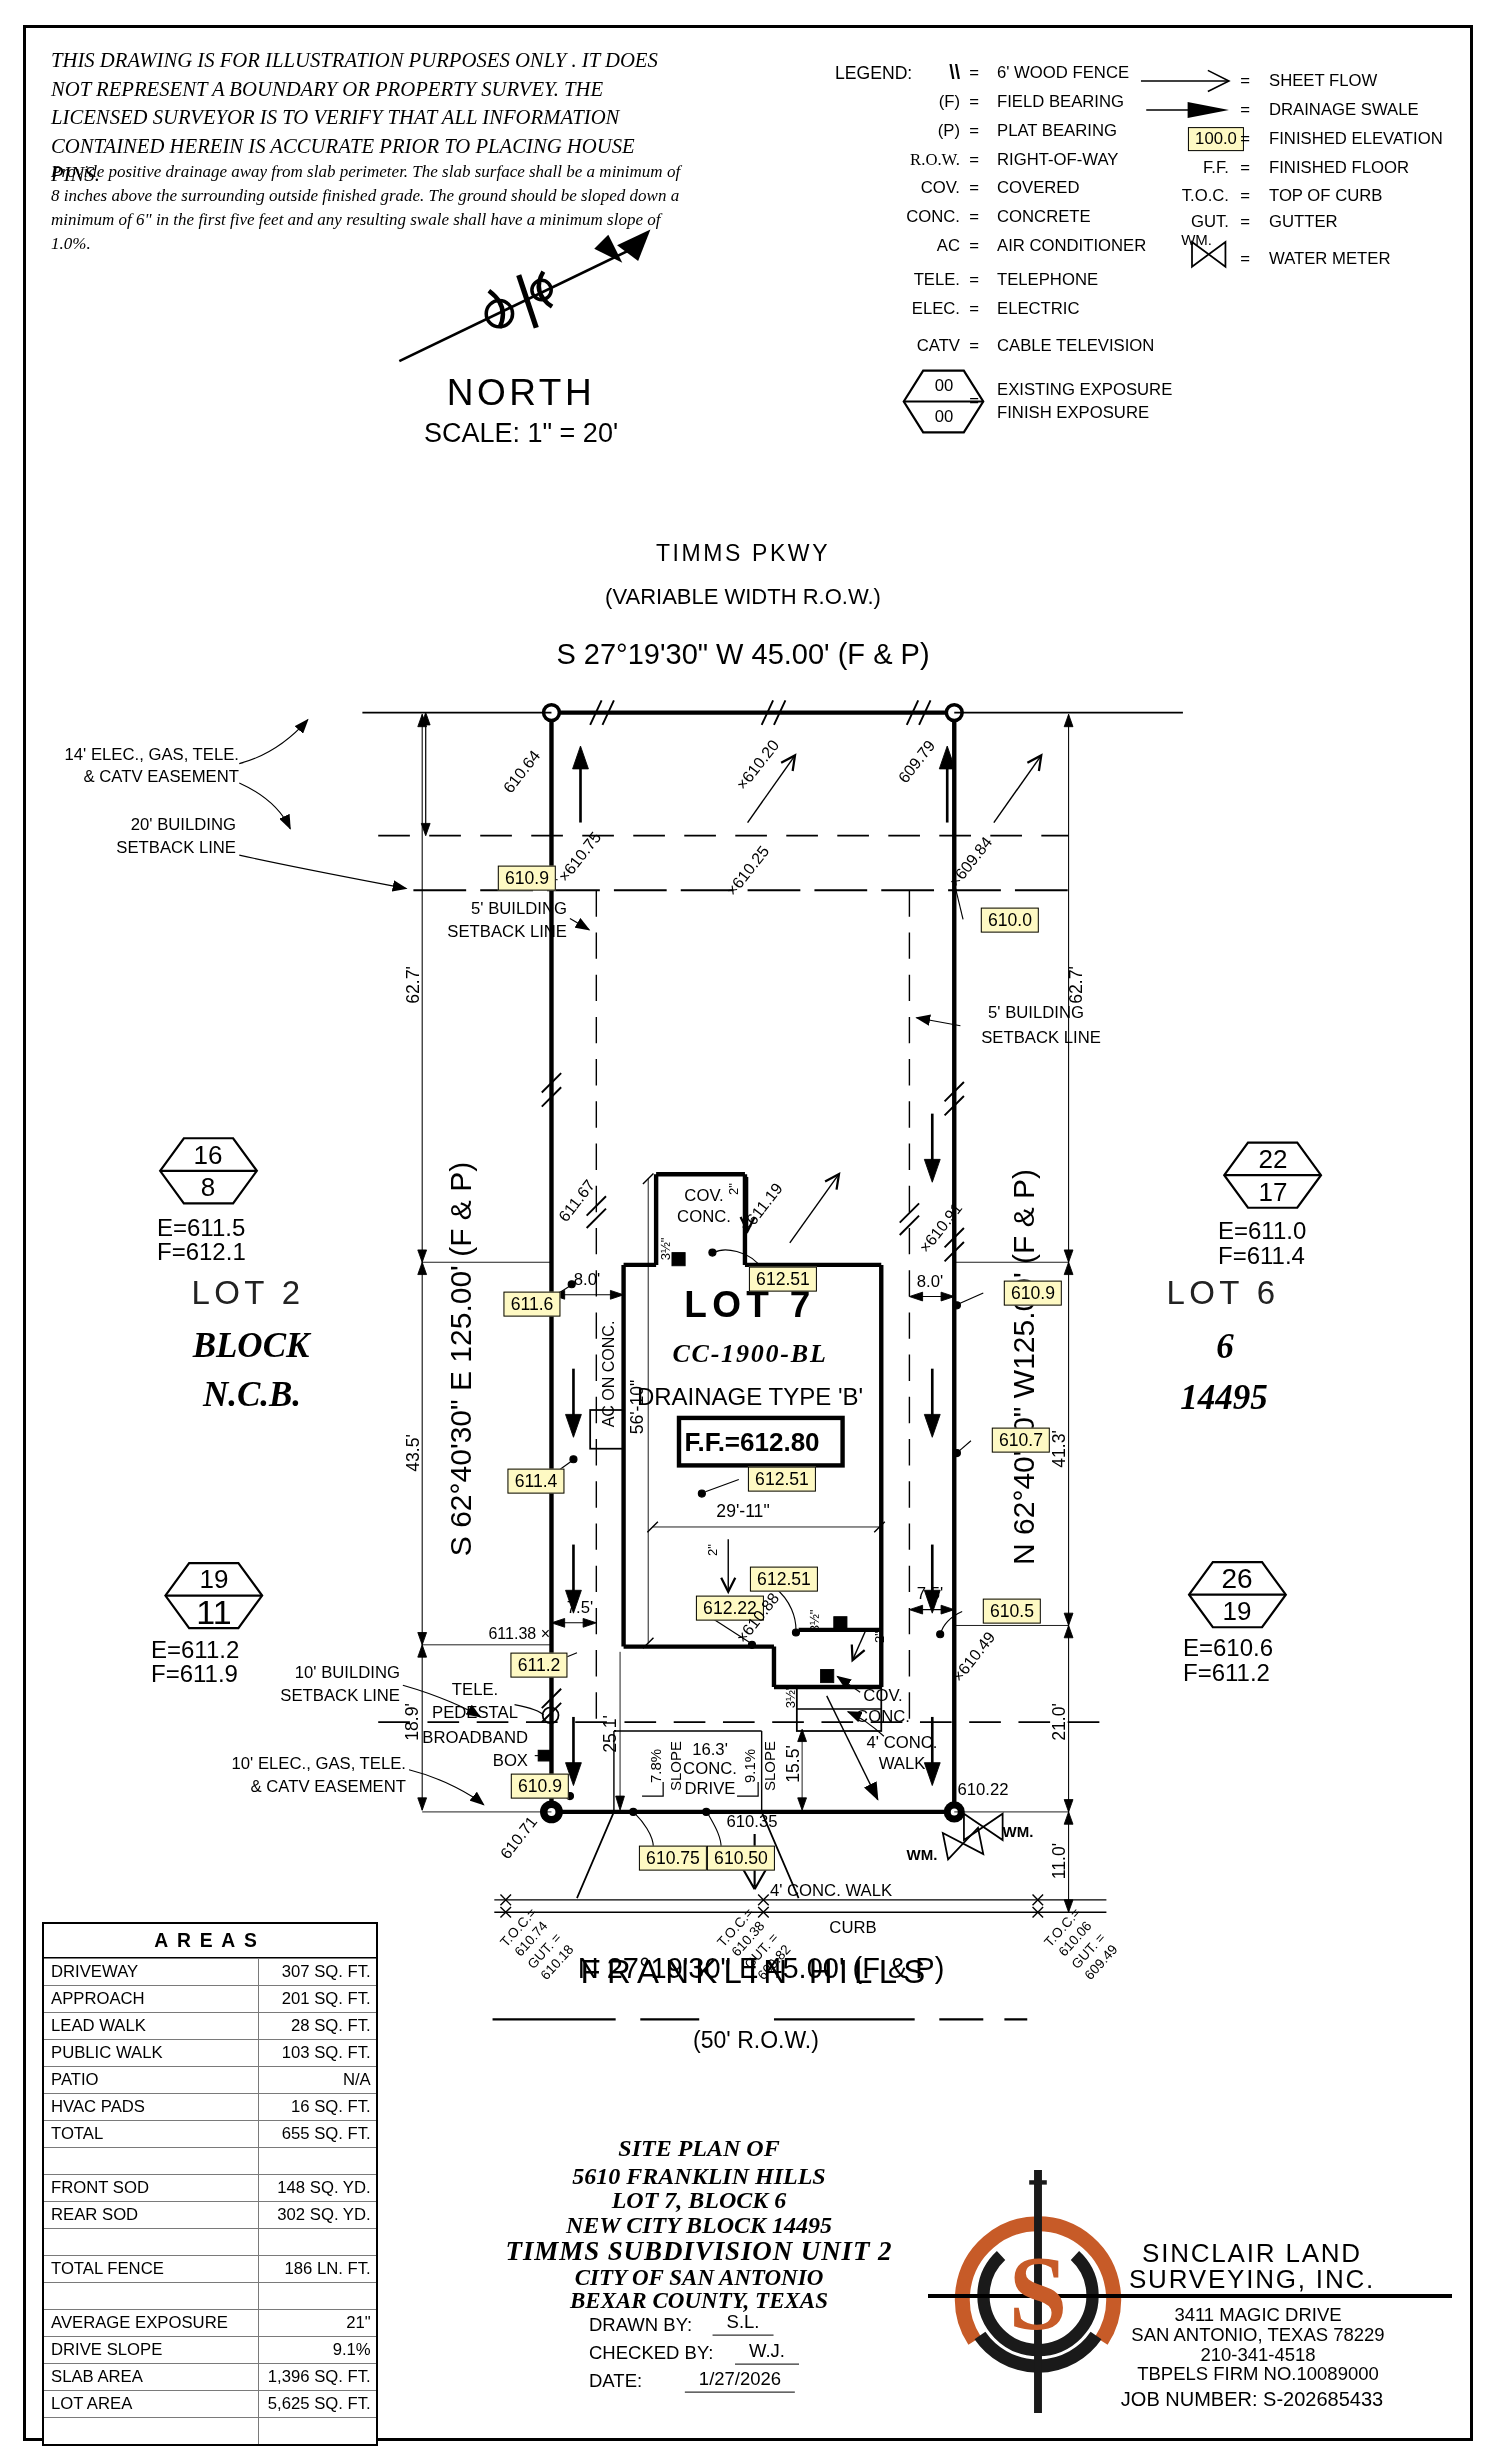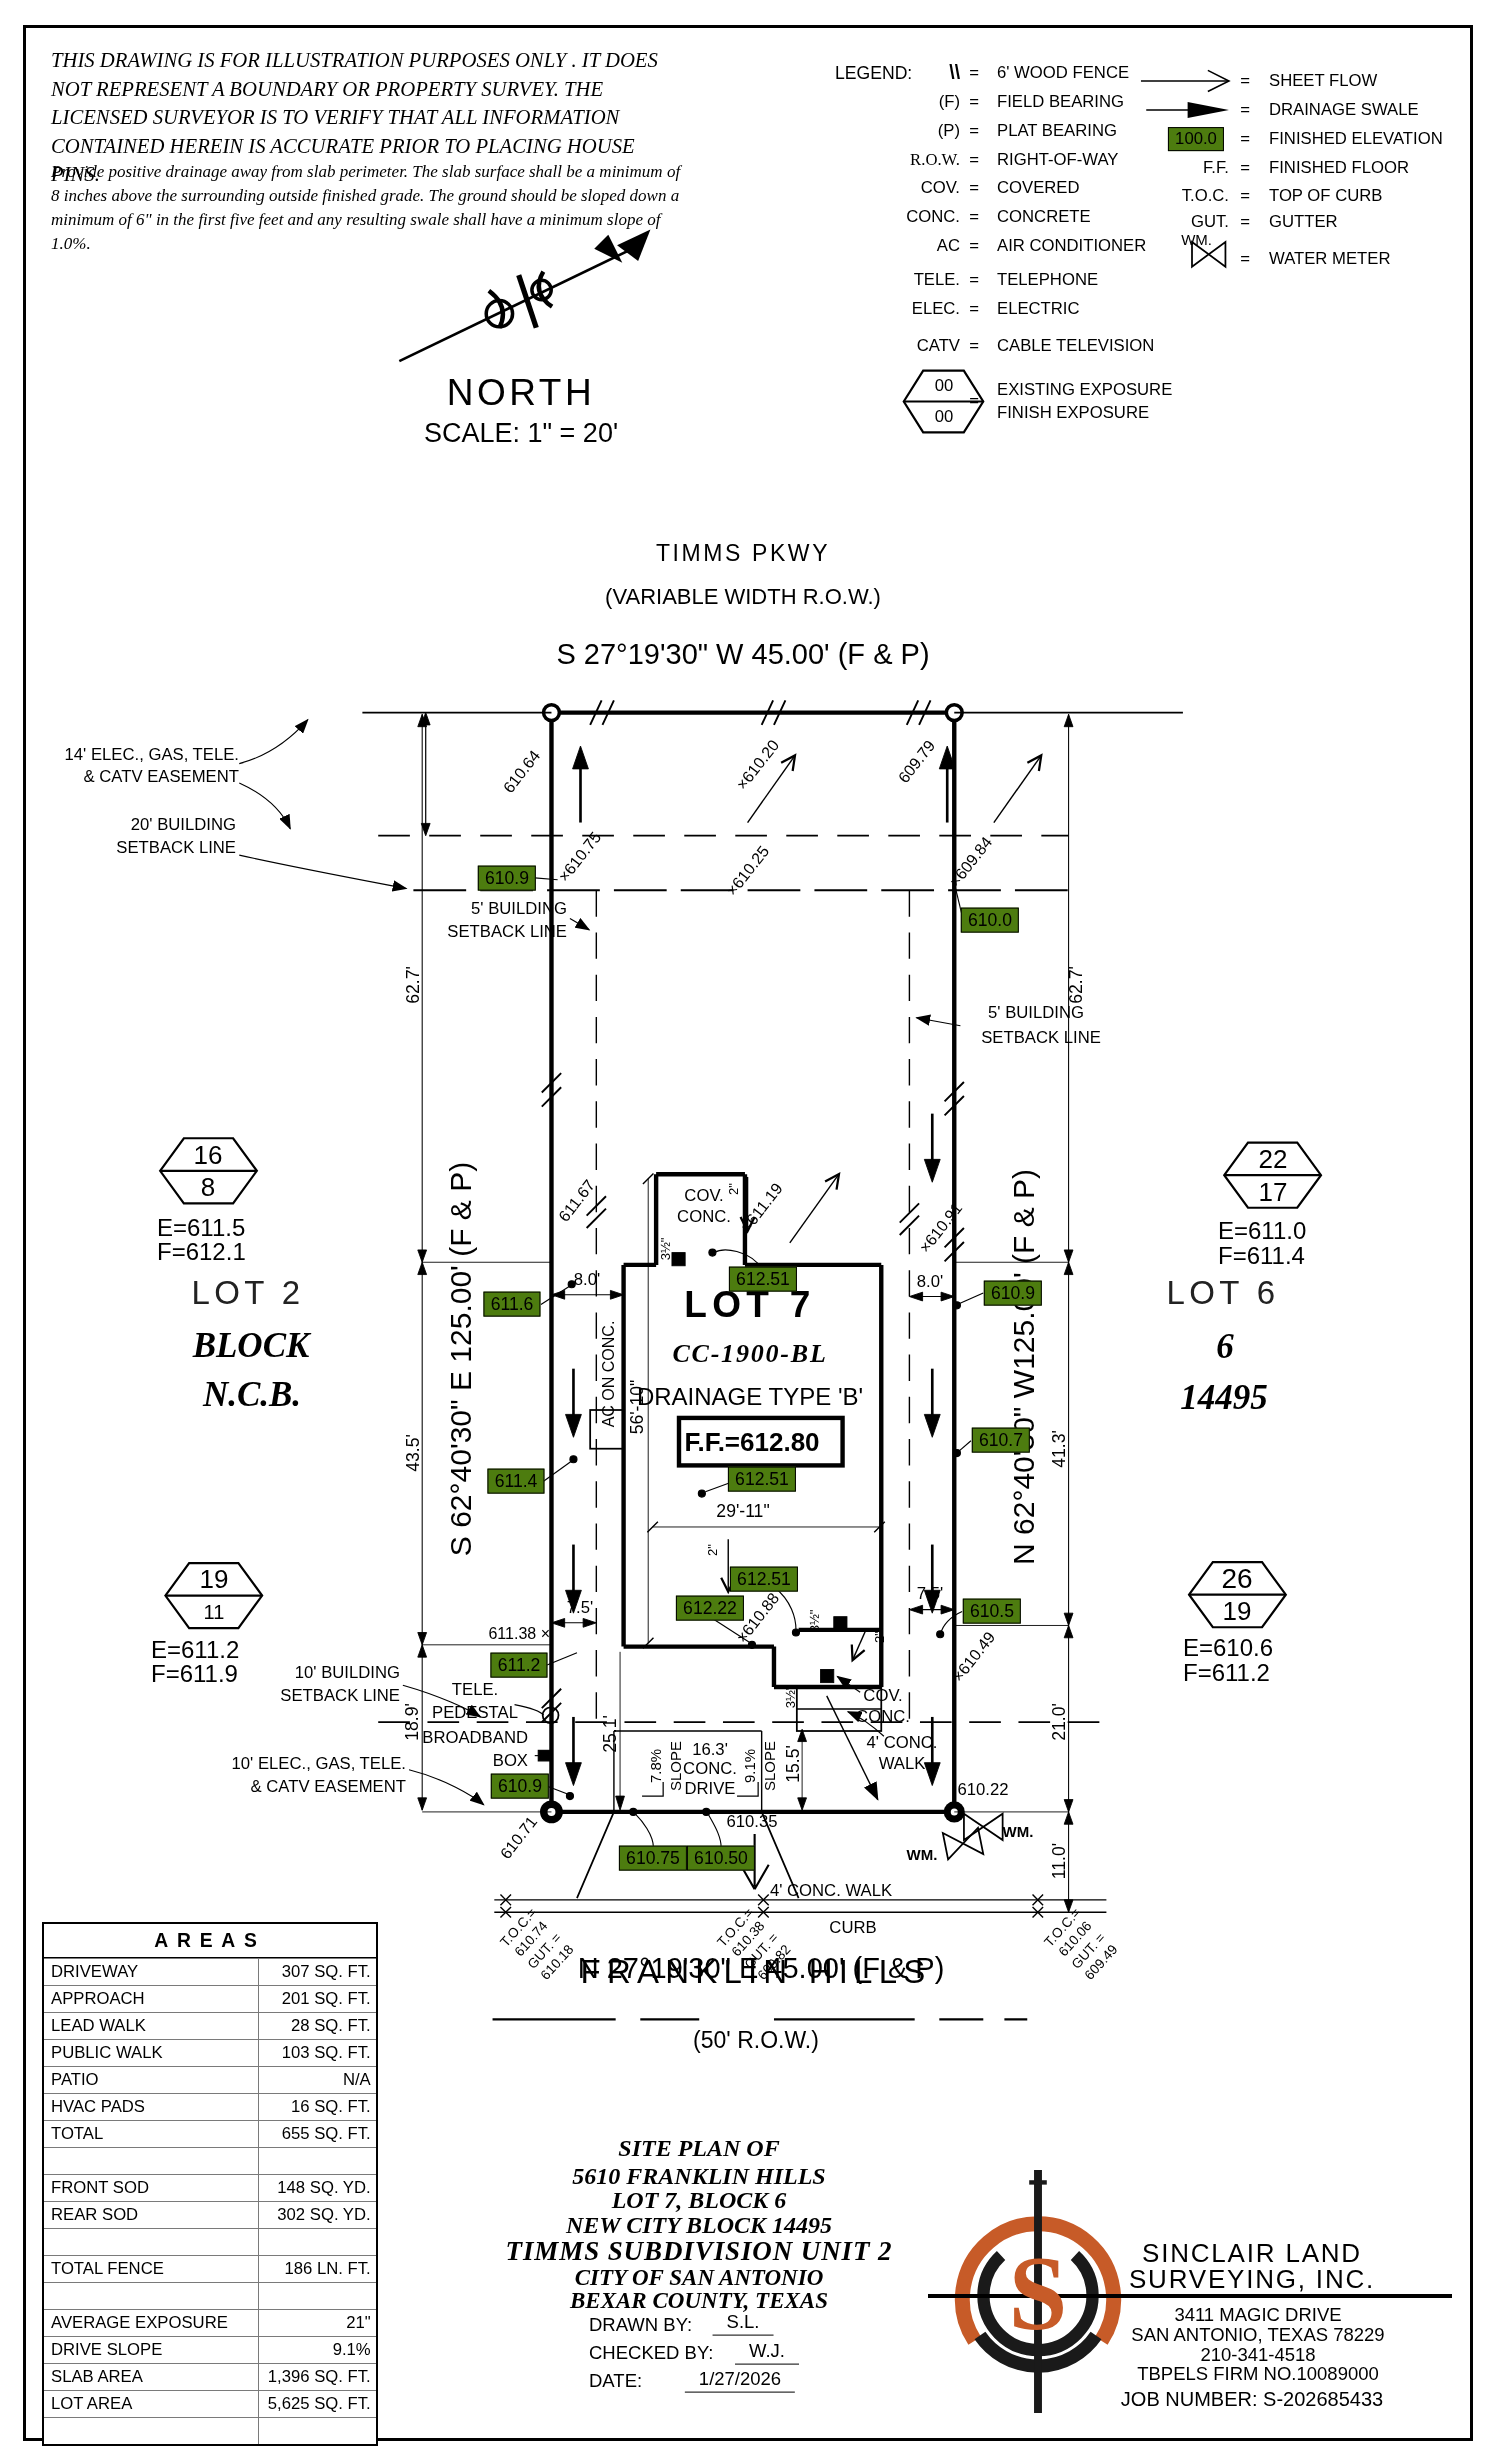--- a/index.html
+++ b/index.html
@@ -6,21 +6,21 @@
   .sheet{position:relative;width:1495px;height:2462px;background:#ffffff;overflow:hidden;
          font-family:"Liberation Sans",sans-serif;color:#000;}
   .border{position:absolute;left:23px;top:24.6px;width:1444px;height:2410px;border:3.5px solid #000;}
   .t{position:absolute;white-space:nowrap;color:#000;}
   .c{transform:translate(-50%,-50%);}
   .la{transform:translate(0,-50%);}
   .ra{transform:translate(-100%,-50%);}
   .r90{transform:translate(-50%,-50%) rotate(-90deg);}
   .d52{transform:translate(-50%,-50%) rotate(-52deg);}
   .d48{transform:translate(-50%,-50%) rotate(-48deg);}
-  .box{border:1.8px solid #000;padding:0.9px 6.2px;background:#4d7c0f;}
+  .box{border:1.8px solid #000;padding:0.9px 6.2px;background:#fef9c3;margin-left:20px;}
   .ser{font-family:"Liberation Serif",serif;}
   .it{font-style:italic;}
   .b{font-weight:bold;}
   .blk{position:absolute;line-height:1.34;}
   svg{position:absolute;overflow:visible;}
   .tbl{position:absolute;left:42px;top:1922px;width:332px;border:2.6px solid #000;background:#fff;}
   .tbl .hd{height:33px;border-bottom:1.8px solid #000;display:flex;align-items:center;justify-content:center;
            font-size:19.3px;letter-spacing:8.8px;font-weight:bold;}
   .tbl .rw{height:26px;display:flex;border-top:1.3px solid #7a7a7a;font-size:16.7px;}
   .tbl .rw:first-of-type{border-top:none;}
@@ -392,21 +392,21 @@
 
   <span class="t c" style="left:208px;top:1155px;font-size:26px;">16</span>
   <span class="t c" style="left:208px;top:1187px;font-size:26px;">8</span>
   <span class="t la" style="left:157px;top:1228px;font-size:24px;">E=611.5</span>
   <span class="t la" style="left:157px;top:1252px;font-size:24px;">F=612.1</span>
   <span class="t c" style="left:1273px;top:1159px;font-size:26px;">22</span>
   <span class="t c" style="left:1273px;top:1192px;font-size:26px;">17</span>
   <span class="t la" style="left:1218px;top:1231px;font-size:24px;">E=611.0</span>
   <span class="t la" style="left:1218px;top:1256px;font-size:24px;">F=611.4</span>
   <span class="t c" style="left:214px;top:1579px;font-size:26px;">19</span>
-  <span class="t c" style="left:214px;top:1612px;font-size:20px;">11</span>
+  <span class="t c" style="left:214px;top:1612px;font-size:34px;">11</span>
   <span class="t la" style="left:151px;top:1650px;font-size:24px;">E=611.2</span>
   <span class="t la" style="left:151px;top:1674px;font-size:24px;">F=611.9</span>
   <span class="t c" style="left:1237px;top:1579px;font-size:28px;">26</span>
   <span class="t c" style="left:1237px;top:1611px;font-size:26px;">19</span>
   <span class="t la" style="left:1183px;top:1648px;font-size:24px;">E=610.6</span>
   <span class="t la" style="left:1183px;top:1673px;font-size:24px;">F=611.2</span>
 
   <span class="t r90" style="left:461px;top:1359px;font-size:30px;">S 62°40'30" E 125.00' (F &amp; P)</span>
   <span class="t r90" style="left:1024px;top:1367px;font-size:30px;">N 62°40'30" W125.00' (F &amp; P)</span>
   <span class="t r90" style="left:413px;top:985px;font-size:17.6px;">62.7'</span>

